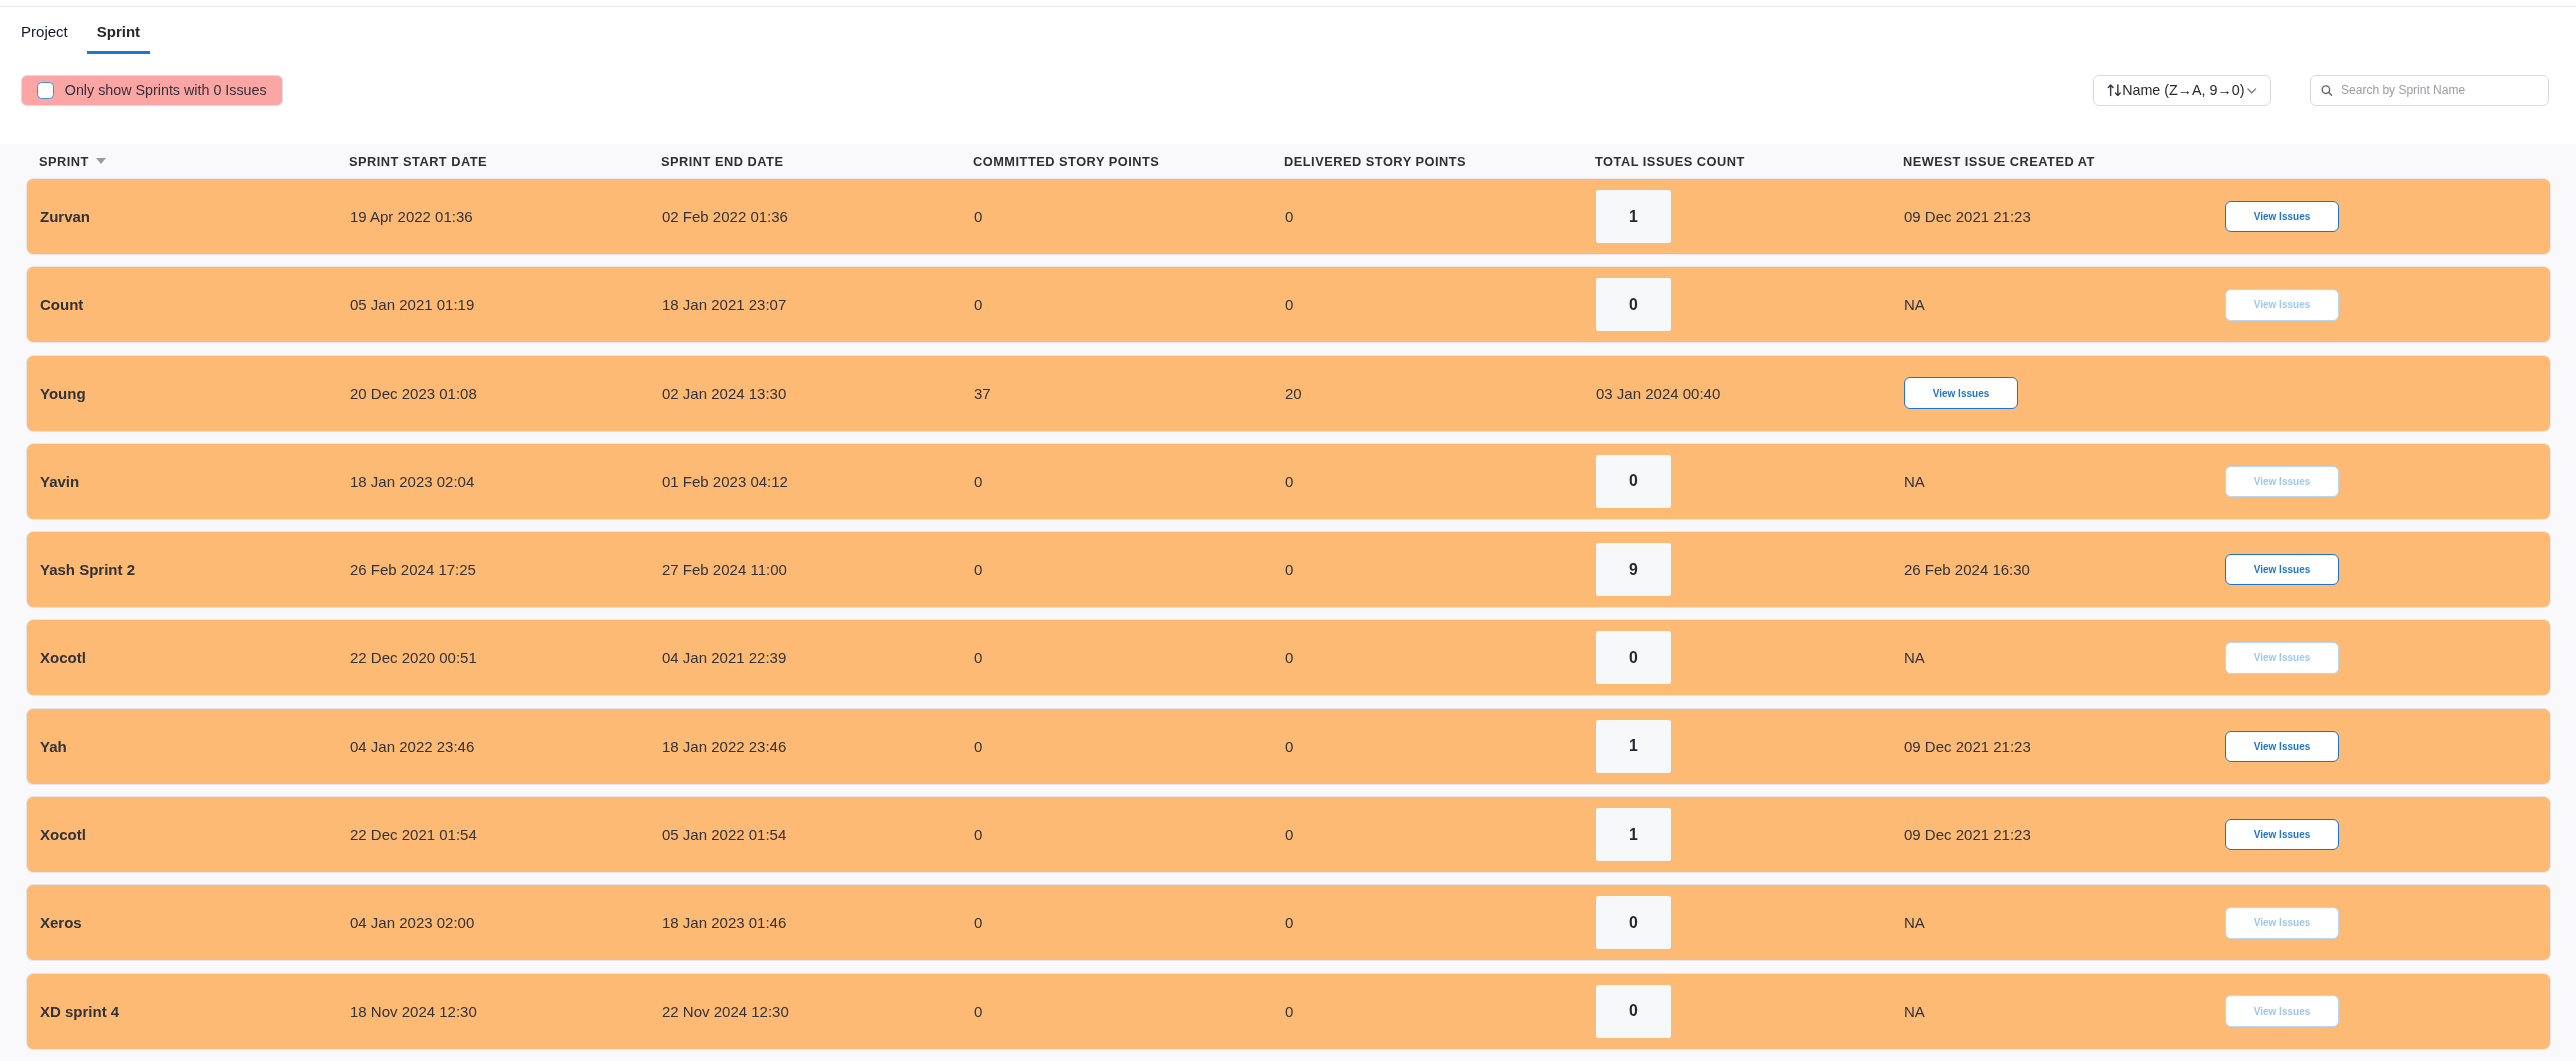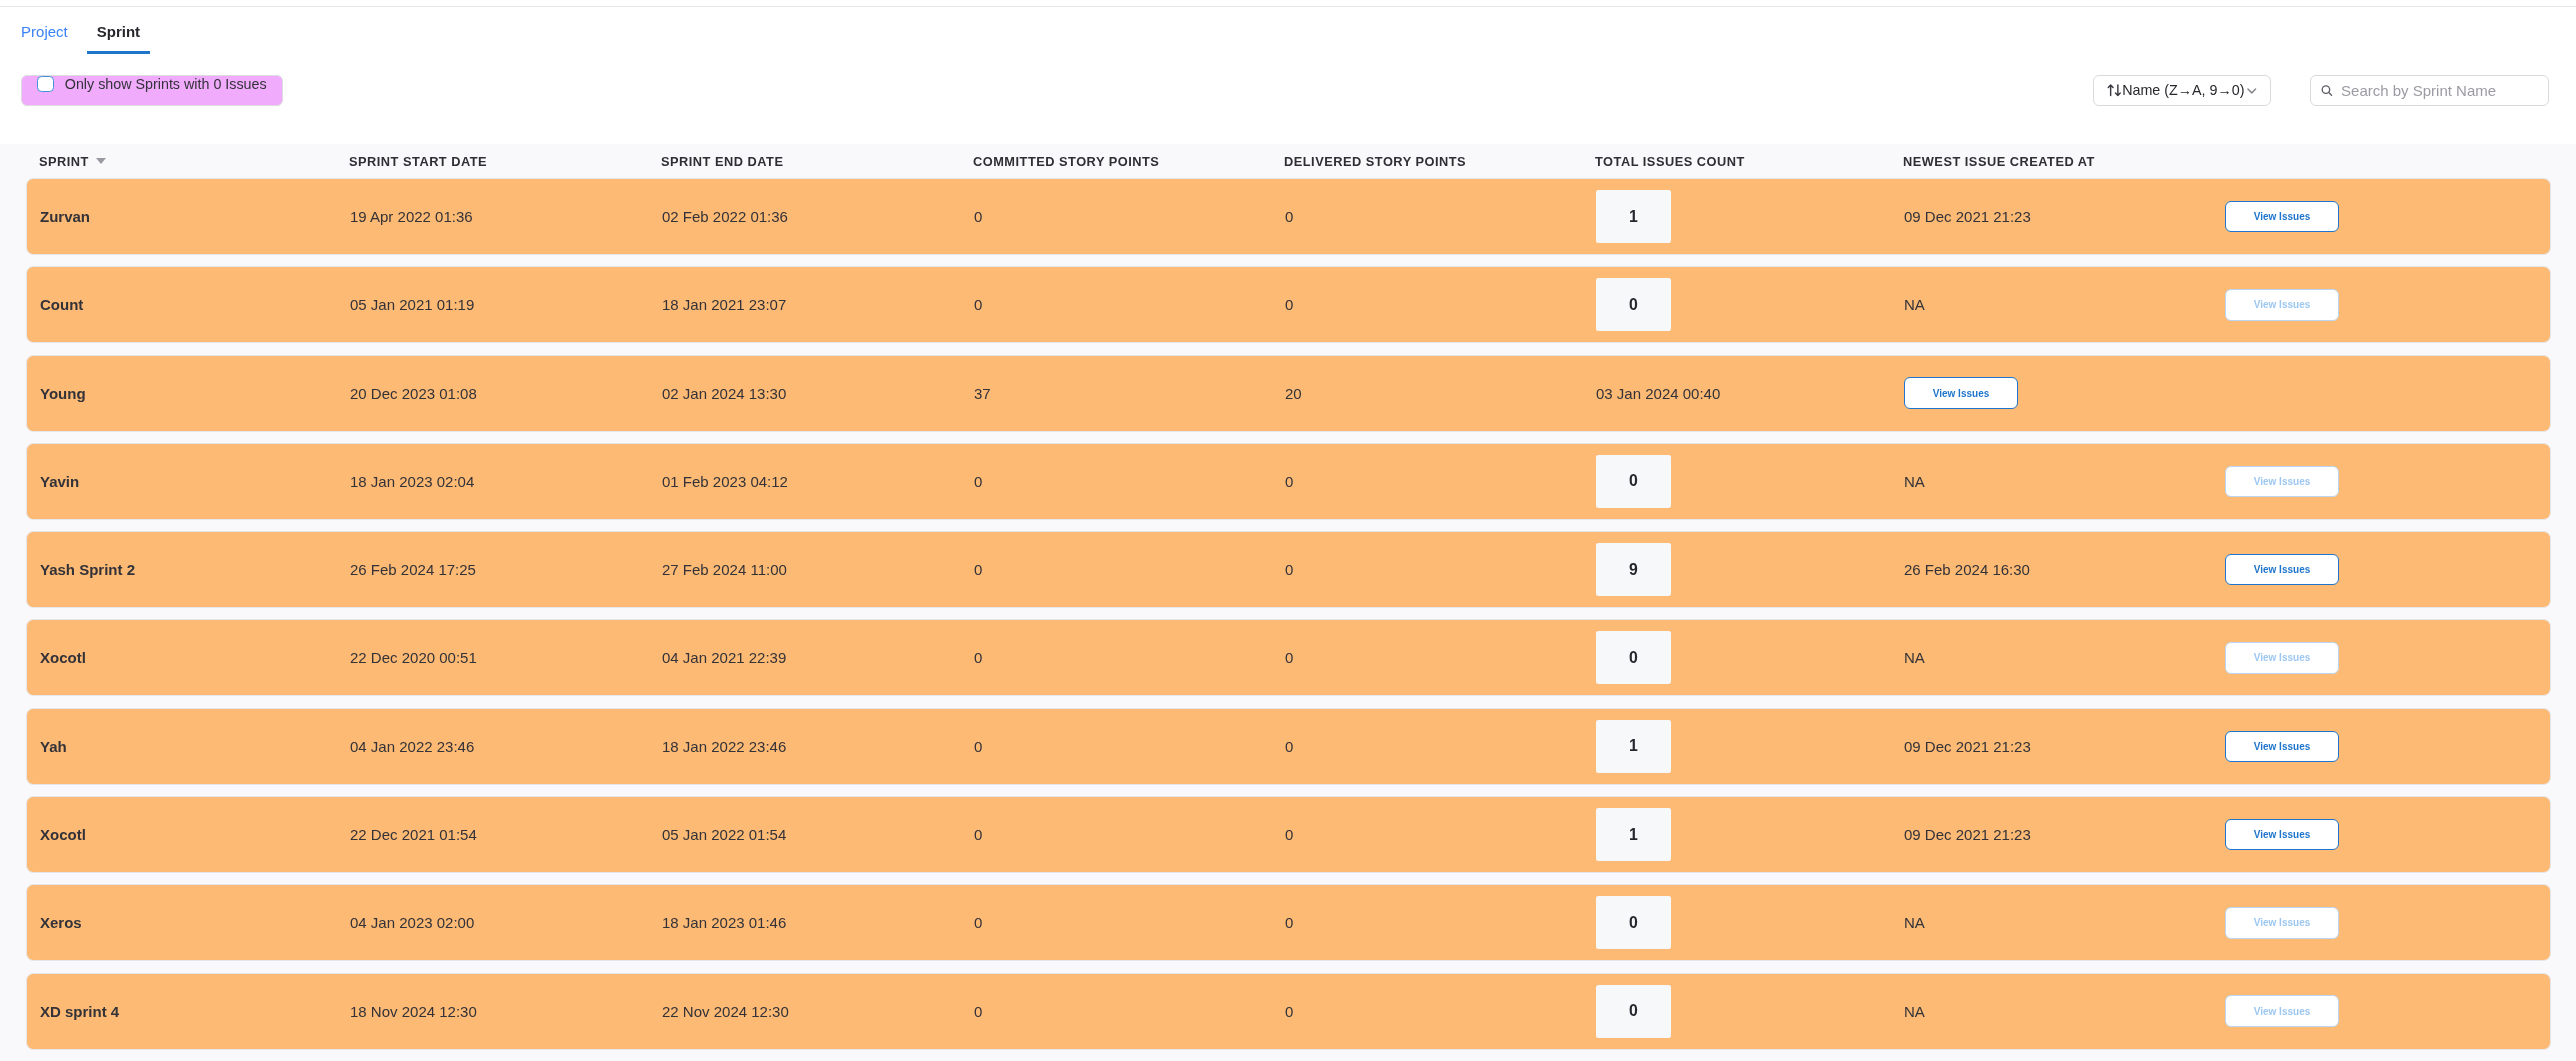--- a/index.html
+++ b/index.html
@@ -1,40 +1,40 @@
 <!DOCTYPE html>
 <html style="font-size:12px"><head>
 <meta charset="utf-8">
 <style>
   * { margin:0; padding:0; box-sizing:border-box; }
   html,body { width:2576px; height:1061px; overflow:hidden; background:#ffffff;
               font-family:"Liberation Sans", sans-serif; color:#28272d; }
 
   
   .topbar { margin-top:6px; border-top:1.5px solid #e8e8ec; padding:0 11.3px; }
-  .tab { display:inline-block; font-size:15px; line-height:15px; color:#3b82f6;
+  .tab { display:inline-block; font-size:15px; line-height:15px; color:#0f172a;
          padding:16.5px 9.8px 12px 9.8px; margin-right:6px; cursor:pointer;
          border-bottom:3px solid transparent; }
   .tab.active { font-weight:700; color:#28272d; border-bottom-color:#1f75cb; }
 
   
   .toolbar { display:flex; justify-content:space-between; align-items:center;
              padding:21px 27px 0 21px; }
-  .filter-pill { display:flex; align-items:flex-start; gap:11.3px; height:31.5px;
-                 border:1.5px solid #dcdcde; border-radius:6px; padding:0 15px; background:#f0abfc; }
+  .filter-pill { display:flex; align-items:center; gap:11.3px; height:31.5px;
+                 border:1.5px solid #dcdcde; border-radius:6px; padding:0 15px; background:#fca5a5; }
   .checkbox { width:16.5px; height:16.5px; border:1.5px solid #428fdc; border-radius:4.5px;
               background:#fff; flex:0 0 auto; }
   .filter-label { font-size:14.3px; color:#333238; }
   .toolbar-right { display:flex; align-items:center; gap:39px; }
   .sort-btn { display:flex; align-items:center; height:31.5px; background:#fff;
               border:1.5px solid #dadade; border-radius:6px; padding:0 12px; }
   .sort-label { font-size:14.3px; color:#28272d; }
   .searchbox { display:flex; align-items:center; gap:7.5px; width:239px; height:31.5px;
                border:1.5px solid #dadade; border-radius:6px; background:#fff; padding:0 9px; }
-  .searchbox input { border:none; outline:none; width:100%; font-size:15px;
+  .searchbox input { border:none; outline:none; width:100%; font-size:12px;
                      font-family:"Liberation Sans", sans-serif; color:#333238; }
   .searchbox input::placeholder { color:#9b9ba3; }
   .icon-svg { display:block; }
 
   
   .table-section { margin-top:38px; background:#f9f9fb; padding:0 25.5px;
                    min-height:919px; }
   .grid-cols { display:grid;
     grid-template-columns:310px 312px 312px 311px 311px 308px 321px 1fr;
     align-items:center; padding-left:13.5px; }

